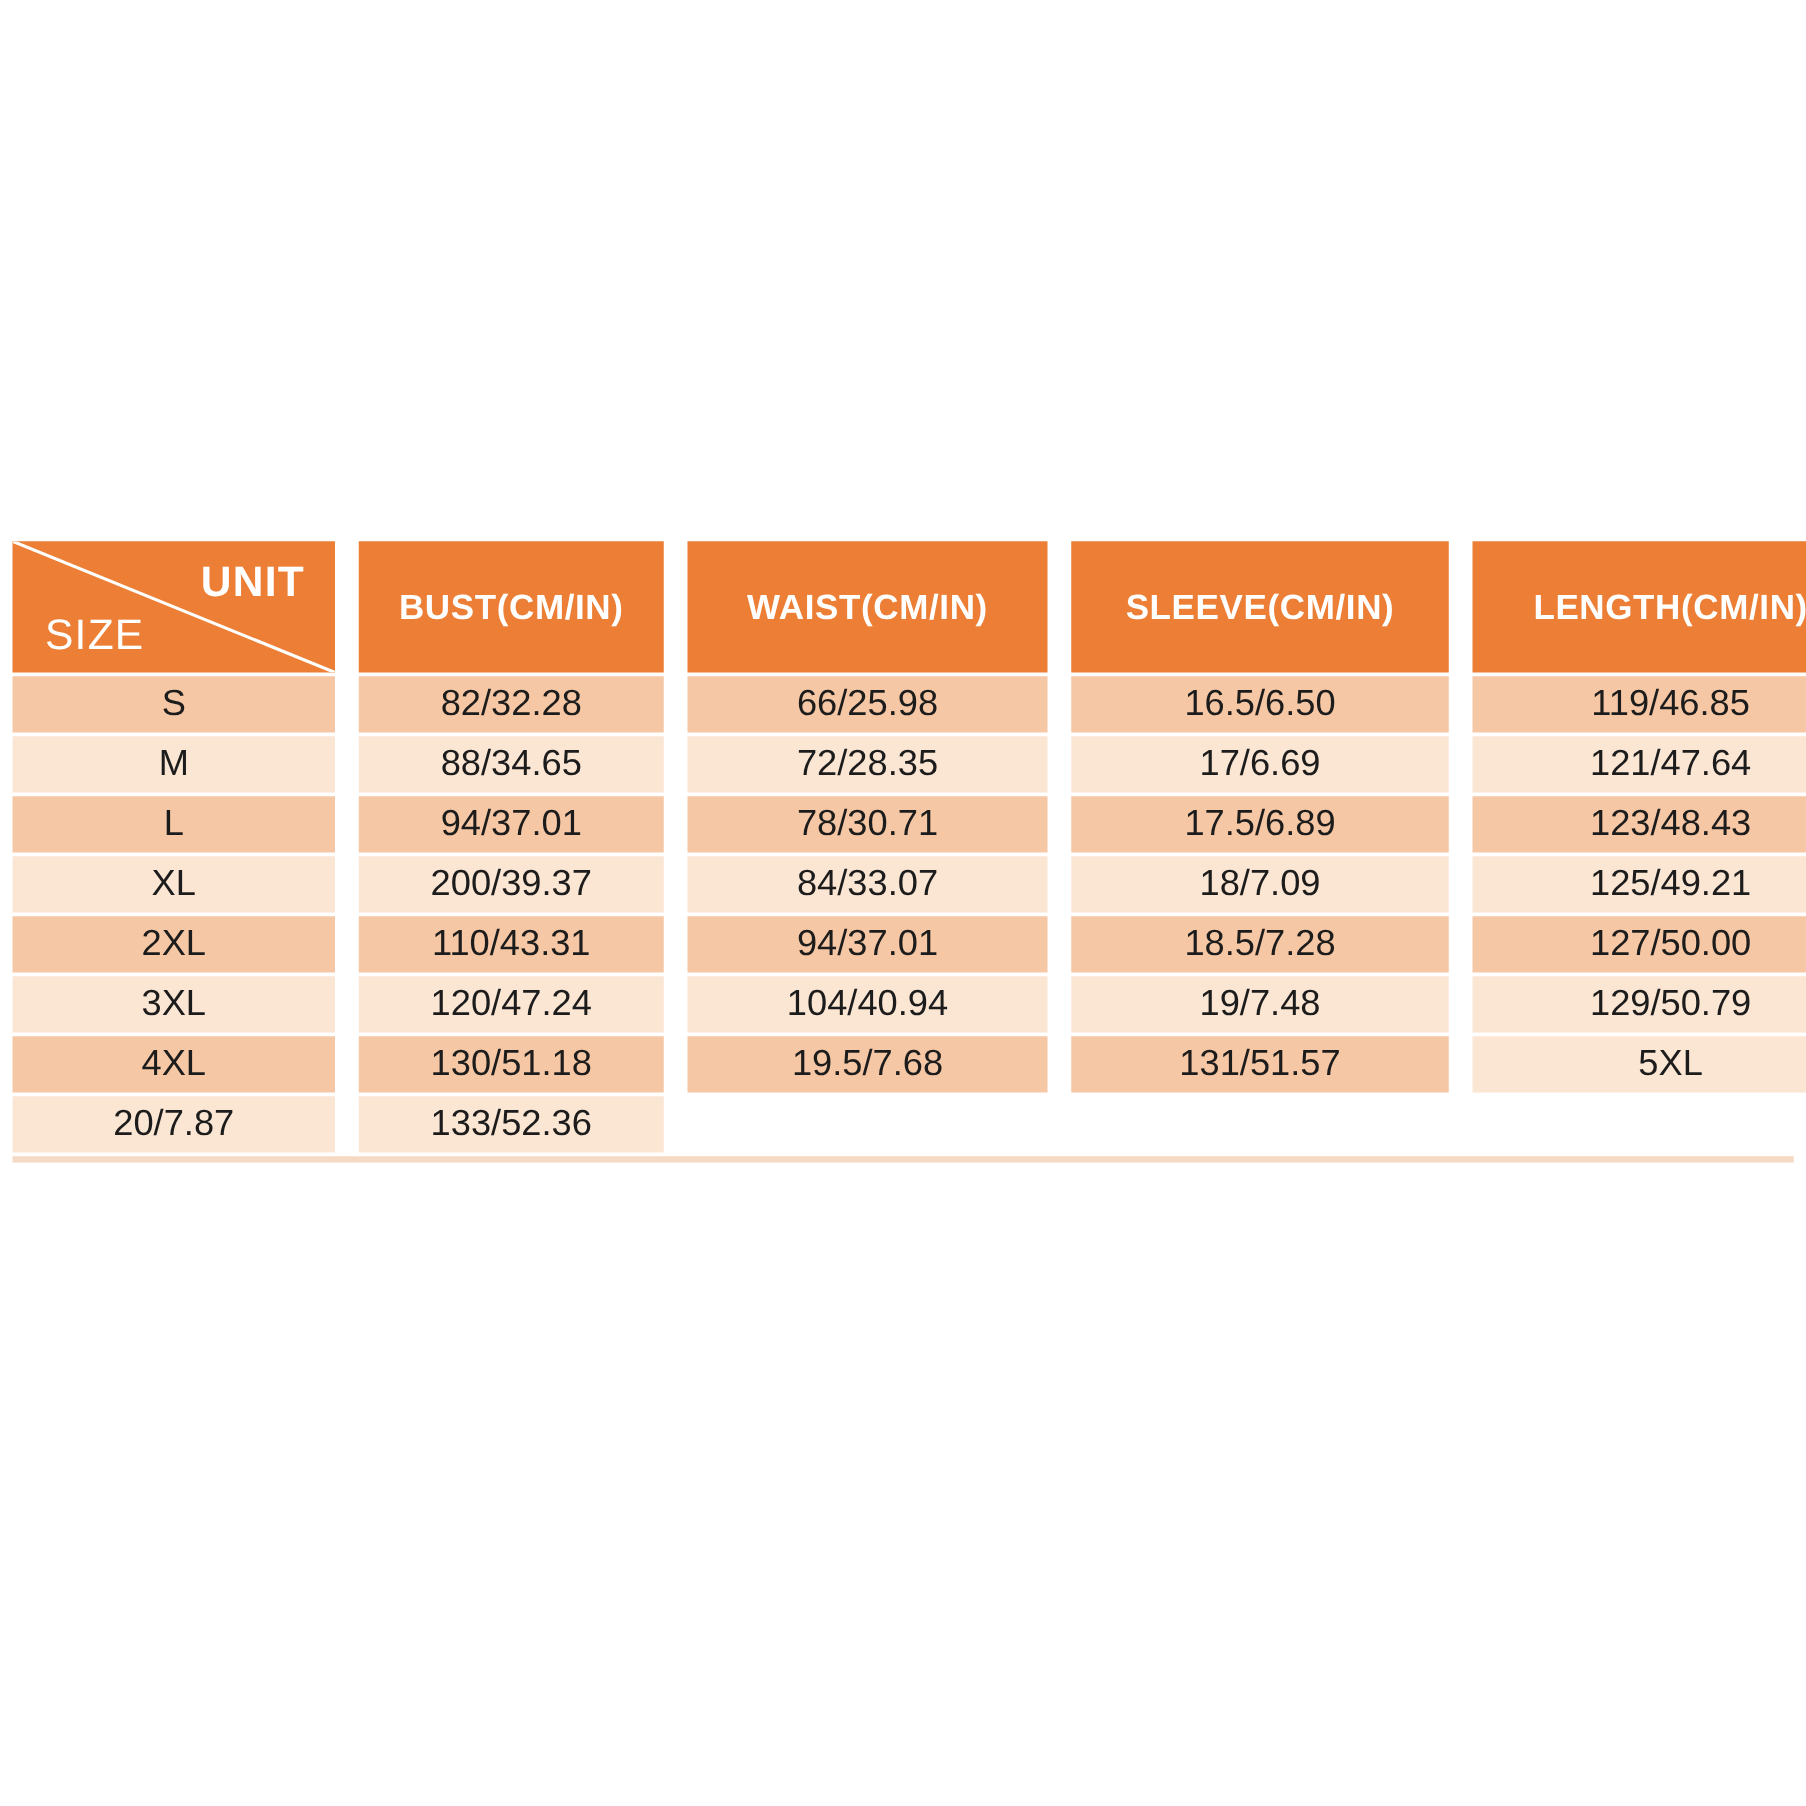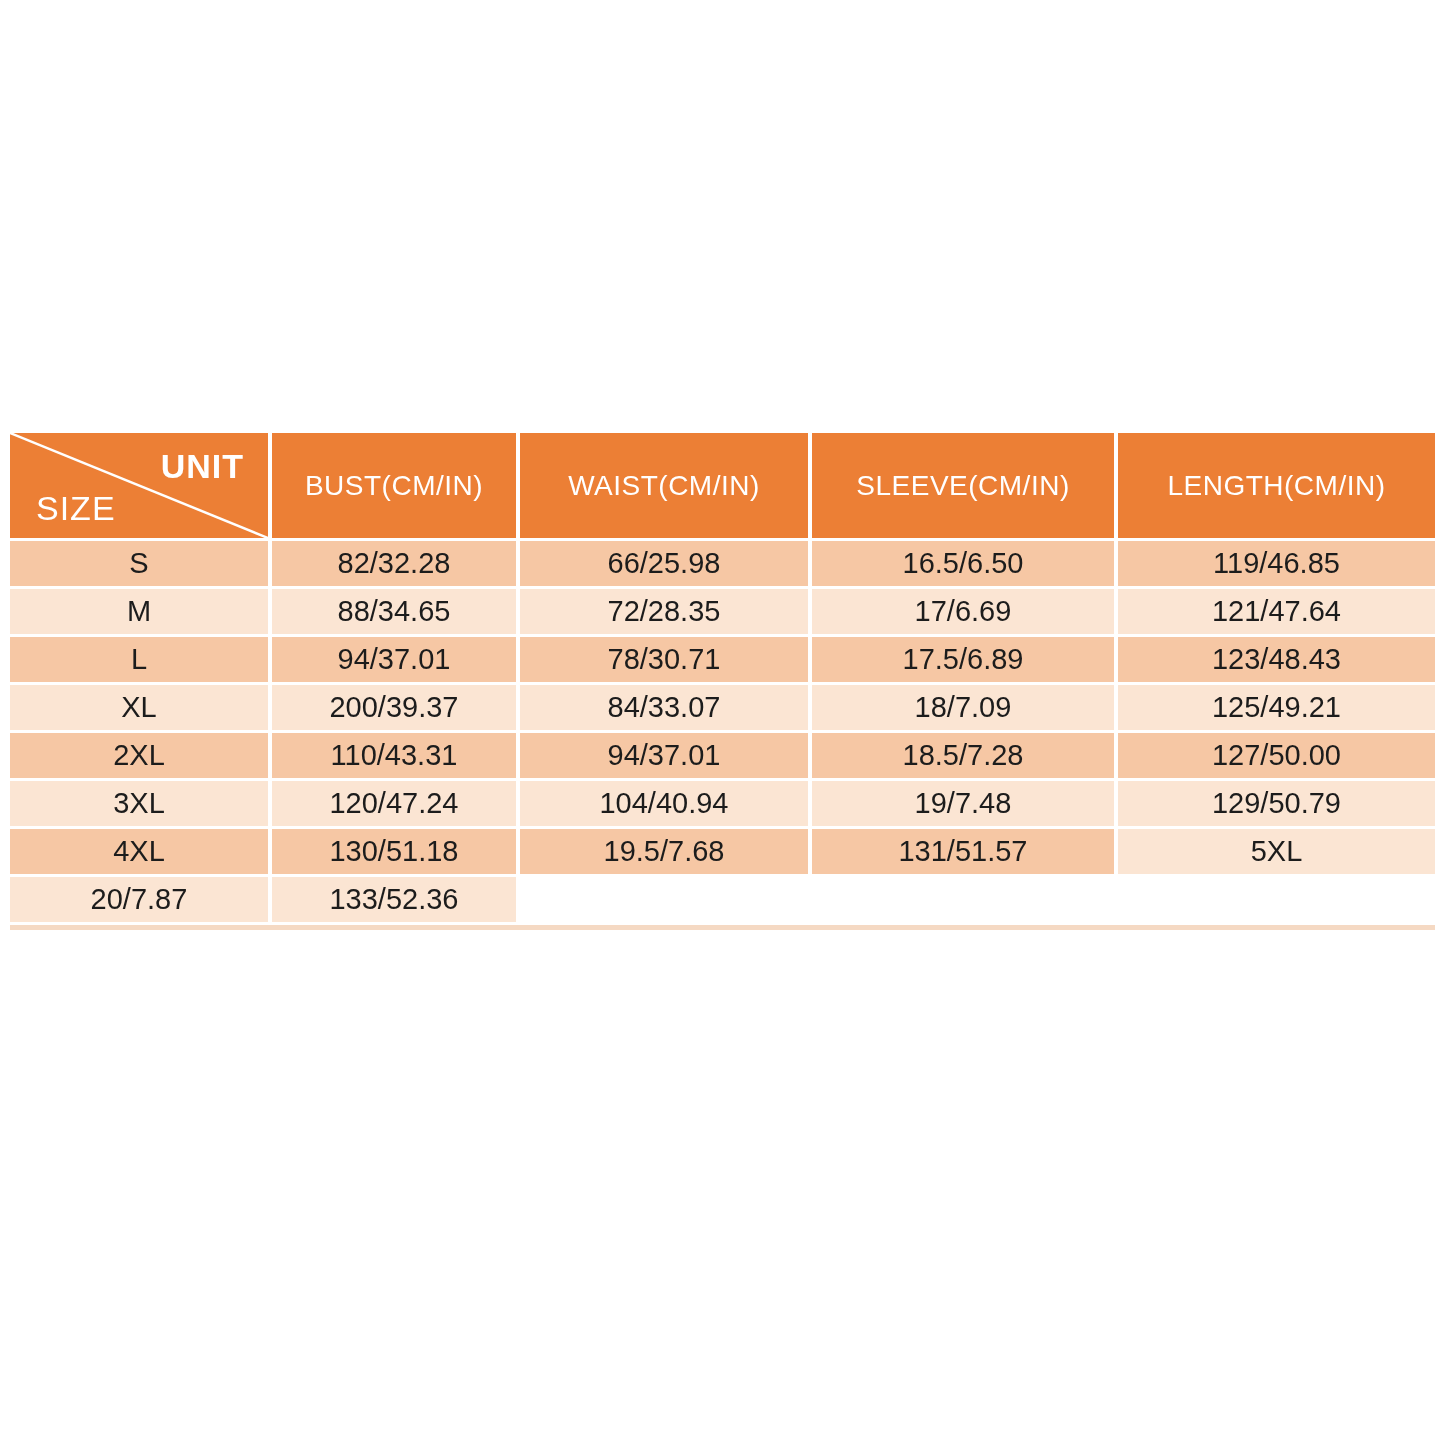--- a/index.html
+++ b/index.html
@@ -15,33 +15,33 @@
     overflow: hidden;
   }
   .size-table {
     position: absolute;
     left: 10px;
     top: 433px;
     width: 1425px;
     display: grid;
     grid-template-columns: 258px 244px 288px 302px 317px;
     grid-template-rows: 105px repeat(8, 45px);
-    gap: 3px 4px;
+    gap: 3px 19px;
     background: var(--separator, #ffffff);
   }
   .cell {
     display: flex;
     align-items: center;
     justify-content: center;
     overflow: hidden;
   }
   .th {
     background: var(--header-bg, #EC7F35);
     color: var(--header-text, #ffffff);
-    font-weight: normal;
+    font-weight: bold;
     font-size: 28px;
     letter-spacing: 0.5px;
     text-align: center;
   }
   .corner {
     position: relative;
     background: var(--header-bg, #EC7F35);
   }
   .corner svg {
     position: absolute;

